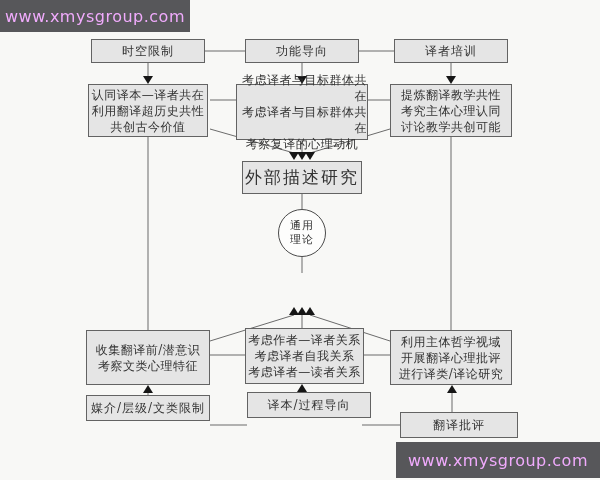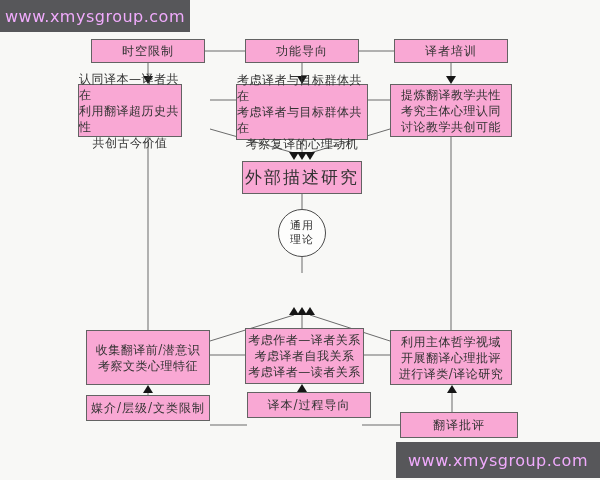--- a/index.html
+++ b/index.html
@@ -5,23 +5,23 @@
   html,body{margin:0;padding:0;background:#e9e9e9;}
   .stage{
     position:relative;width:600px;height:480px;background:#f8f8f6;
     font-family:"DejaVu Serif","Liberation Serif",serif;color:#333;
     overflow:hidden;margin:0 auto;
   }
   .wires{position:absolute;left:0;top:0;}
   .wires line{stroke:#6b6b6b;stroke-width:1;}
   .wires polygon{fill:#161616;}
   .box{
-    position:absolute;background:#f9a8d4;border:1px solid #636363;
+    position:absolute;background:#e5e5e5;border:1px solid #636363;
     display:flex;flex-direction:column;align-items:center;justify-content:center;
-    text-align:left;box-sizing:border-box;
+    text-align:right;box-sizing:border-box;
   }
   .box.single{font-size:12px;letter-spacing:1px;}
   .box.multi{font-size:12px;line-height:16px;letter-spacing:0.5px;}
   .box.hub{border-width:1.5px;font-size:17px;letter-spacing:2px;}
   .circle{
     position:absolute;border:1.2px solid #4a4a4a;border-radius:50%;background:#fdfdfc;
     display:flex;flex-direction:column;align-items:center;justify-content:center;
     font-size:11px;line-height:14px;letter-spacing:1px;box-sizing:border-box;
   }
   .banner{
@@ -89,21 +89,21 @@
   <div class="box single" style="left:91px;top:39px;width:114px;height:24px">
     <span>时空限制</span>
   </div>
   <div class="box single" style="left:245px;top:39px;width:114px;height:24px">
     <span>功能导向</span>
   </div>
   <div class="box single" style="left:394px;top:39px;width:114px;height:24px">
     <span>译者培训</span>
   </div>
 
-  <div class="box multi" style="left:78px;top:84px;width:104px;height:53px">
+  <div class="box multi" style="left:88px;top:84px;width:120px;height:53px">
     <span>认同译本—译者共在</span>
     <span>利用翻译超历史共性</span>
     <span>共创古今价值</span>
   </div>
   <div class="box multi" style="left:236px;top:84px;width:132px;height:56px">
     <span>考虑译者与目标群体共在</span>
     <span>考虑译者与目标群体共在</span>
     <span>考察复译的心理动机</span>
   </div>
   <div class="box multi" style="left:390px;top:84px;width:122px;height:53px">

